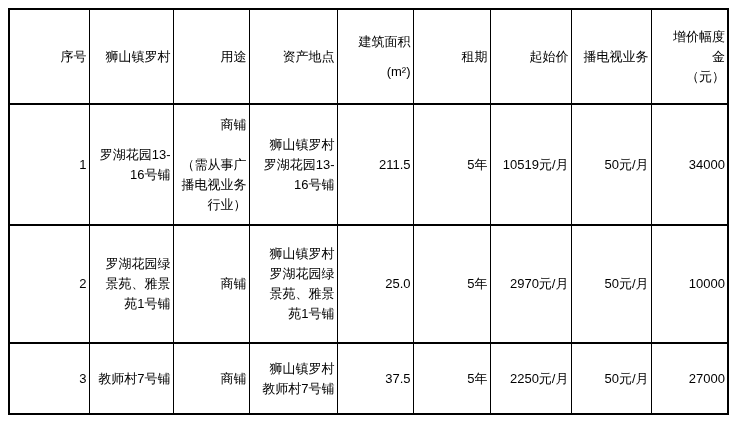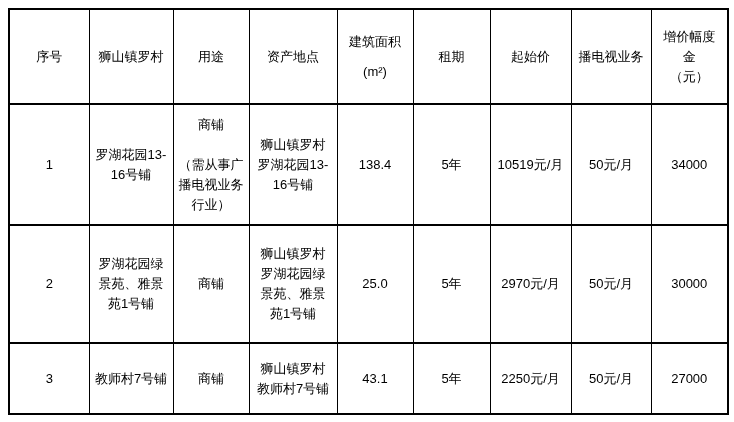--- a/index.html
+++ b/index.html
@@ -23,21 +23,21 @@
     width: 719px;
     height: 406px;
     border: 2px solid #000000;
   }
   .asset-table th,
   .asset-table td {
     border-left: 1px solid #000000;
     border-right: 1px solid #000000;
     border-top: 2px solid #000000;
     border-bottom: 2px solid #000000;
-    text-align: center;
+    text-align: right;
     vertical-align: middle;
     padding: 0 2px;
     font-size: 13px;
     font-weight: normal;
     line-height: 20px;
     color: #000000;
     white-space: pre-line;
     overflow: hidden;
     box-sizing: border-box;
   }
@@ -83,49 +83,49 @@
         <td>罗湖花园13-
 16号铺</td>
         <td>商铺
 
 （需从事广
 播电视业务
 行业）</td>
         <td>狮山镇罗村
 罗湖花园13-
 16号铺</td>
-        <td>138.4</td>
+        <td>211.5</td>
         <td>5年</td>
         <td>10519元/月</td>
         <td>50元/月</td>
         <td>34000</td>
       </tr>
       <tr class="row-2">
         <td>2</td>
         <td>罗湖花园绿
 景苑、雅景
 苑1号铺</td>
         <td>商铺</td>
         <td>狮山镇罗村
 罗湖花园绿
 景苑、雅景
 苑1号铺</td>
         <td>25.0</td>
         <td>5年</td>
         <td>2970元/月</td>
         <td>50元/月</td>
-        <td>30000</td>
+        <td>10000</td>
       </tr>
       <tr class="row-3">
         <td>3</td>
         <td>教师村7号铺</td>
         <td>商铺</td>
         <td>狮山镇罗村
 教师村7号铺</td>
-        <td>43.1</td>
+        <td>37.5</td>
         <td>5年</td>
         <td>2250元/月</td>
         <td>50元/月</td>
         <td>27000</td>
       </tr>
     </tbody>
   </table>
 </div>
 
 </body></html>

